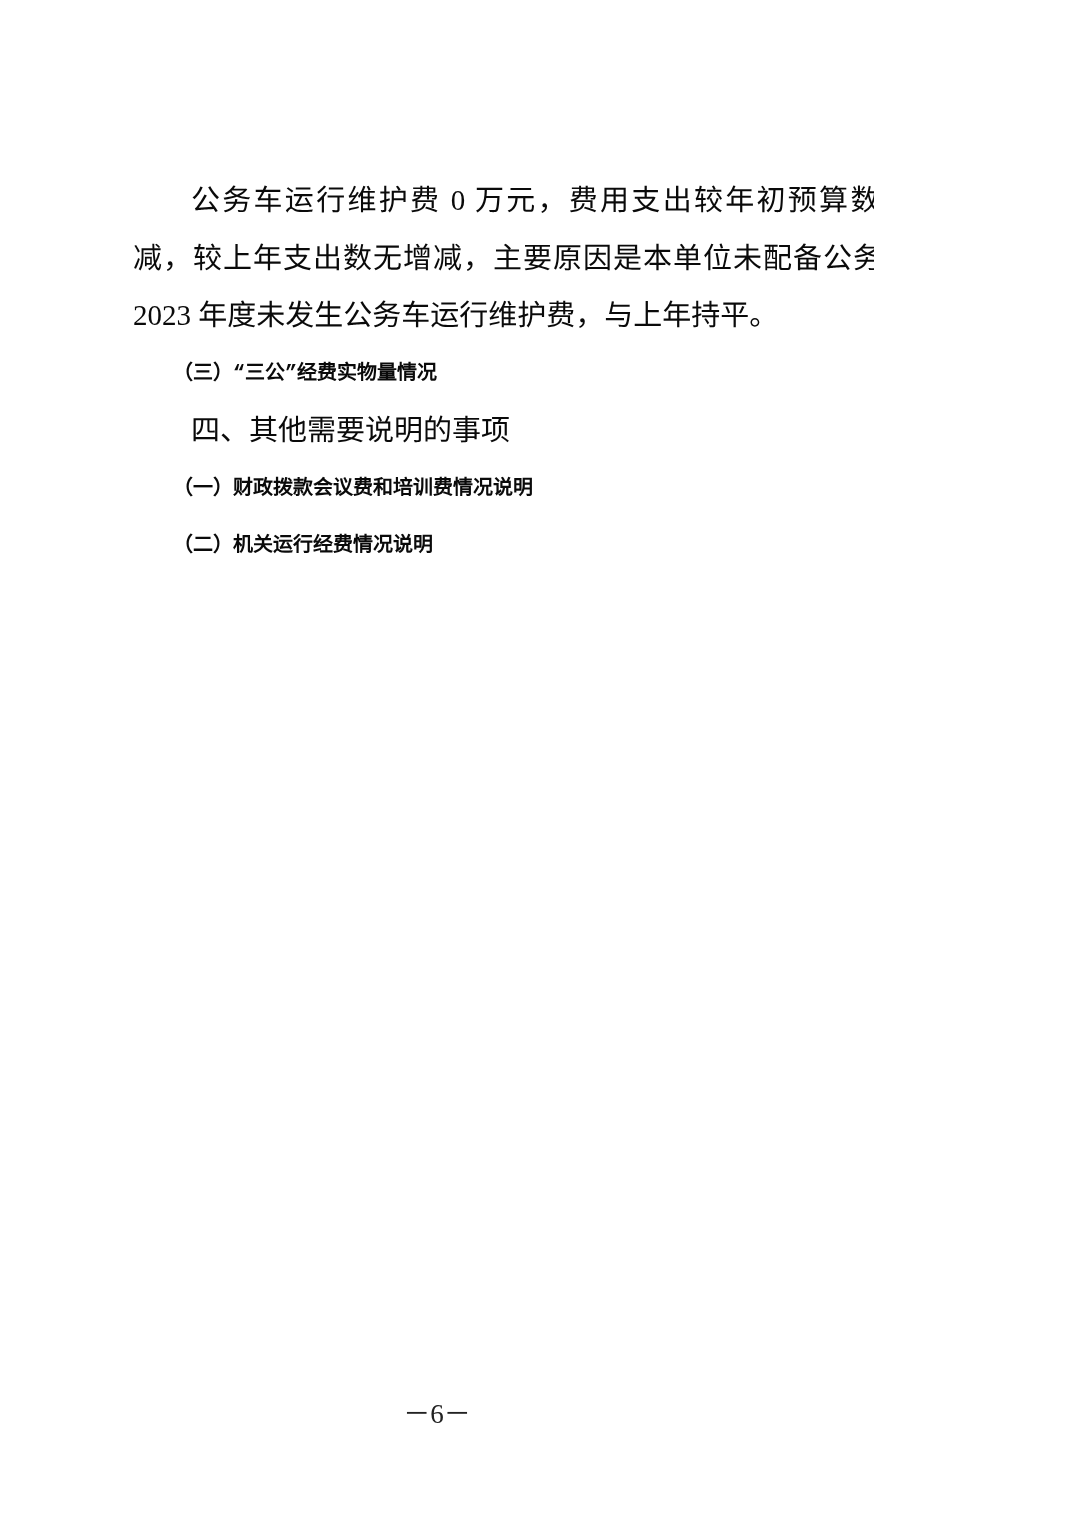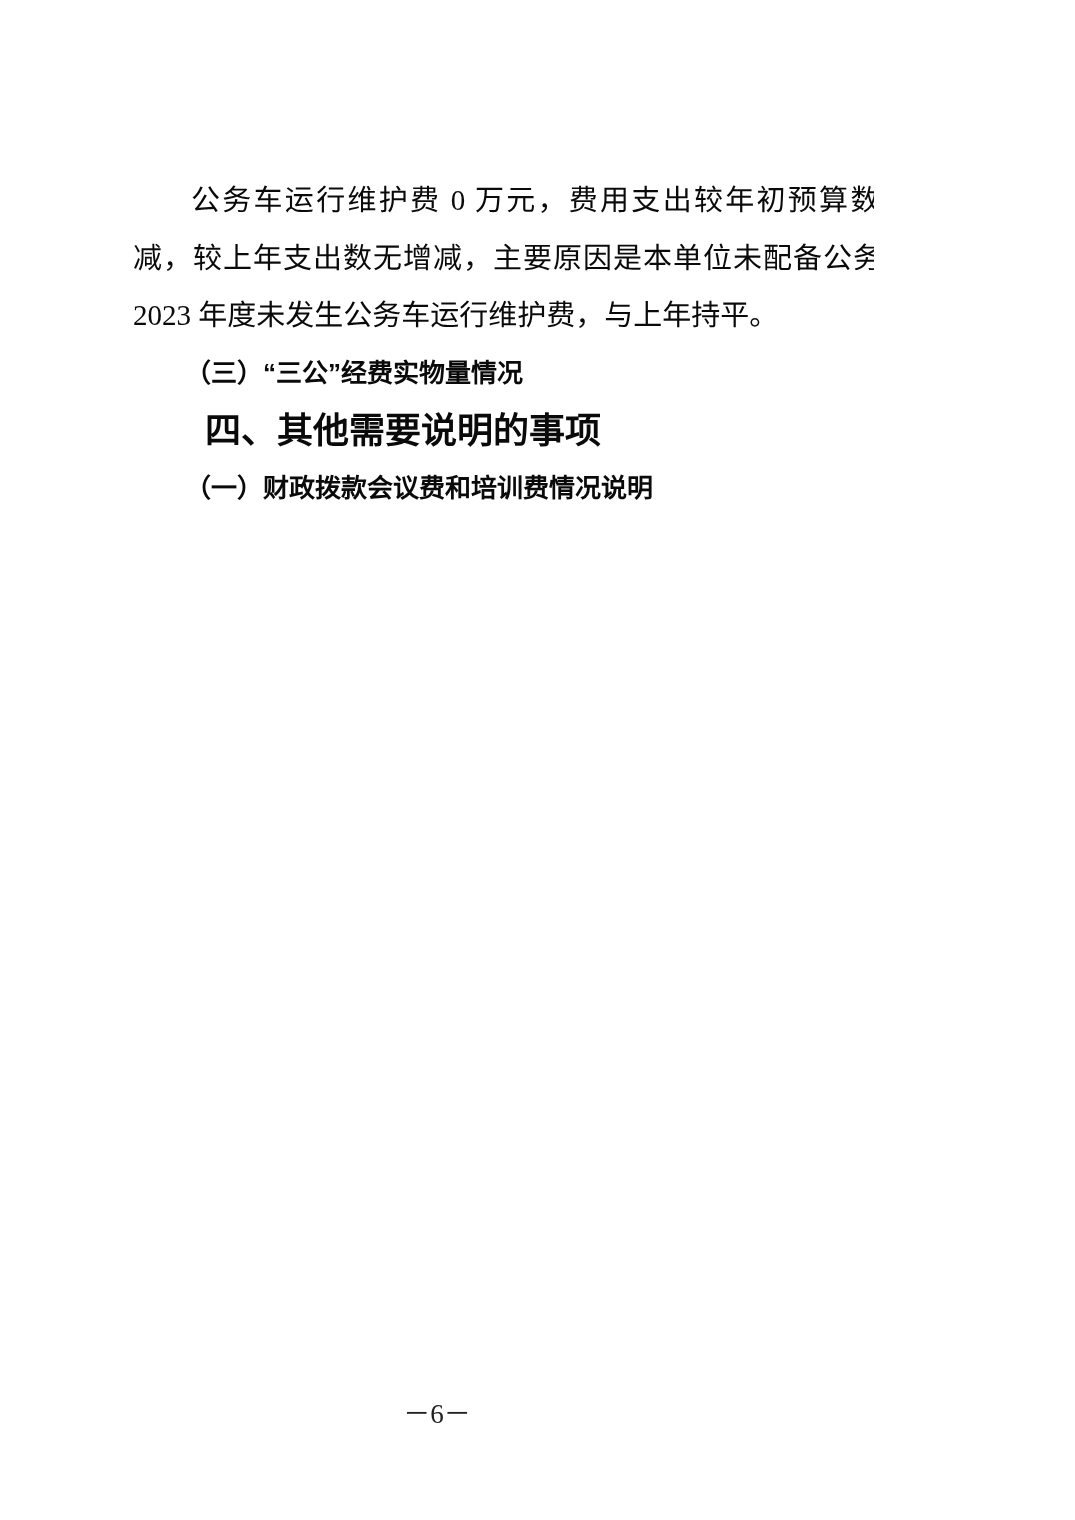--- a/index.html
+++ b/index.html
@@ -27,31 +27,31 @@
     font-size: 29px;
     line-height: 57.5px;
     text-align: justify;
     text-justify: inter-character;
     text-indent: 2em;
     word-break: normal;
     overflow-wrap: break-word;
   }
   .heading-kai {
     margin: 0;
-    font-size: 26px;
+    font-size: 20px;
     line-height: 57.5px;
     font-weight: bold;
     text-indent: 2em;
-    font-family: Liberation Sans, sans-serif;
+    font-family: Liberation Mono, monospace;
   }
   .heading-hei {
     margin: 0;
-    font-size: 36px;
+    font-size: 29px;
     line-height: 57.5px;
-    font-weight: bold;
+    font-weight: normal;
     text-indent: 2em;
     font-family: "Liberation Sans", "DejaVu Sans", sans-serif;
   }
   .footer {
     position: absolute;
     left: 0;
     top: 1398px;
     width: 100%;
     text-align: center;
     font-size: 27px;
@@ -70,17 +70,18 @@
 
 
     <h3 class="heading-kai">（三）“三公”经费实物量情况</h3>
 
 
     <h2 class="heading-hei">四、其他需要说明的事项</h2>
 
     <h3 class="heading-kai">（一）财政拨款会议费和培训费情况说明</h3>
 
 
+    <h3 class="heading-kai">（二）机关运行经费情况说明</h3>
 
   </div>
 
   <div class="footer">－6－</div>
 </div>
 
 </body></html>

